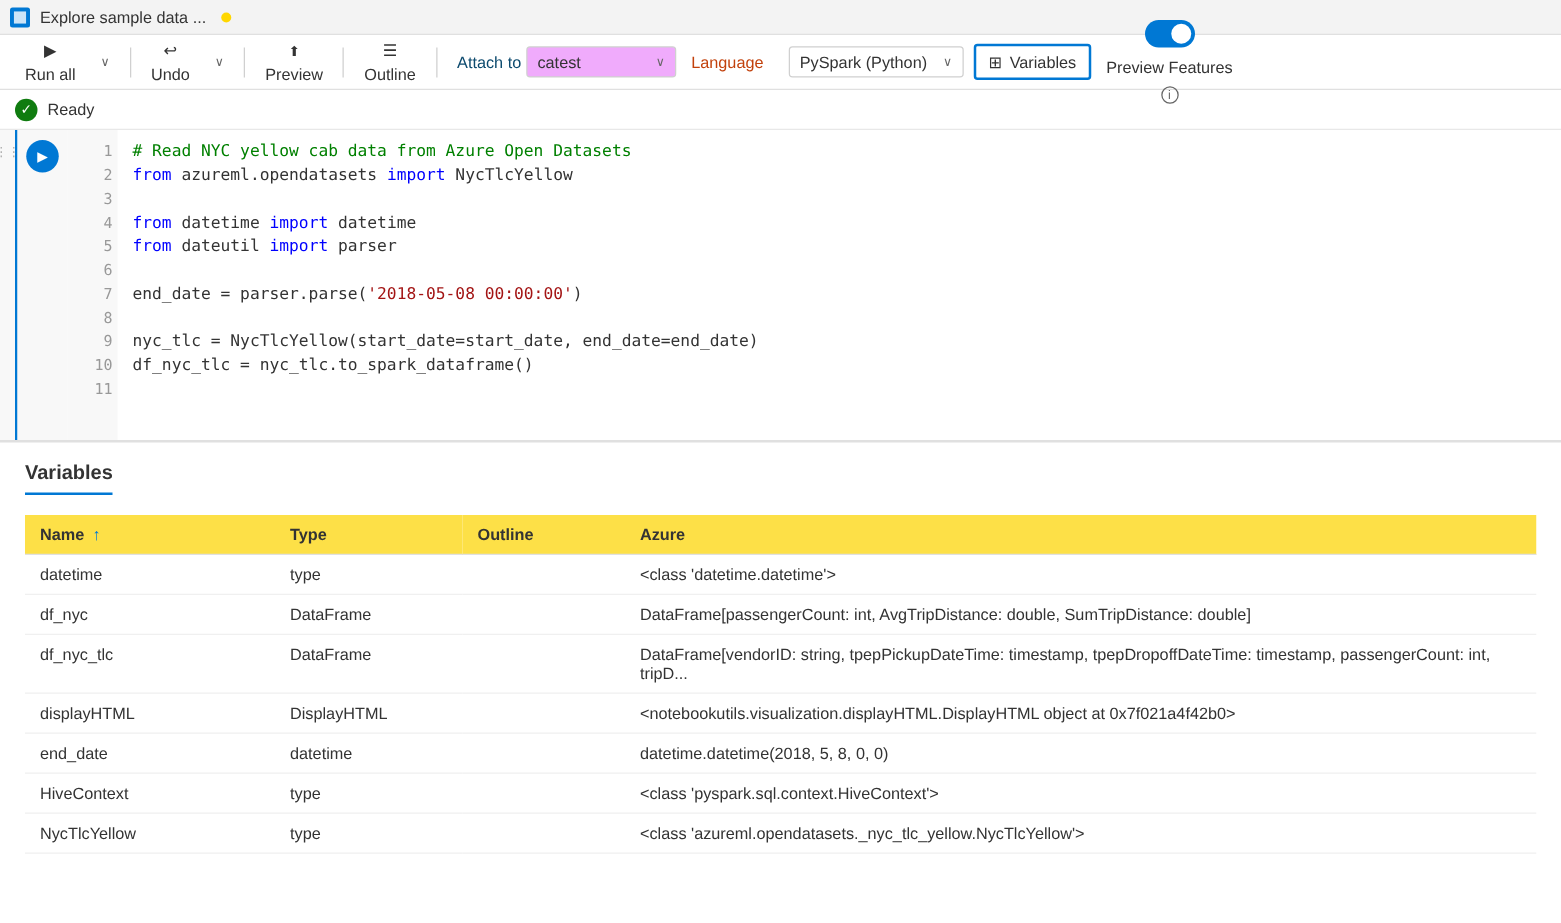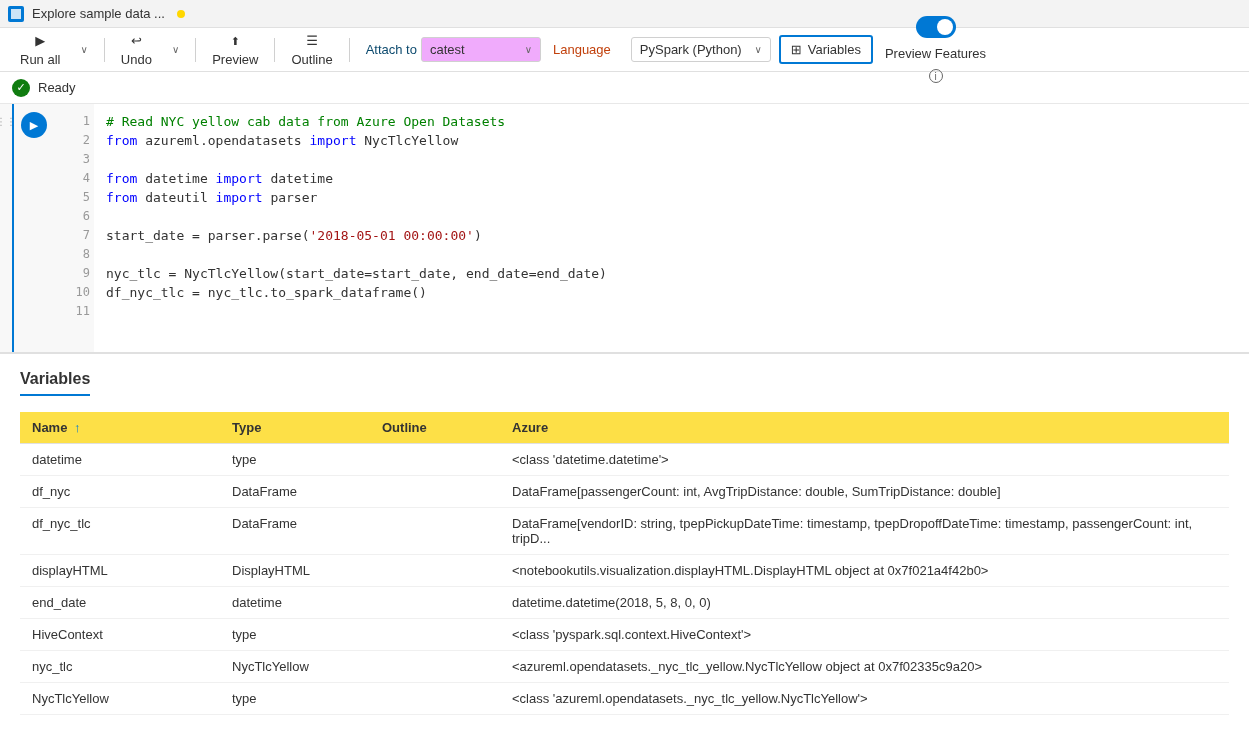--- a/index.html
+++ b/index.html
@@ -236,21 +236,21 @@
         <div>10</div>
         <div>11</div>
       </div>
     <div class="code-content" id="code-content">
         <div class="code-line"><span class="c-comment"># Read NYC yellow cab data from Azure Open Datasets</span></div>
         <div class="code-line"><span class="c-from">from</span><span class="c-default"> azureml.opendatasets </span><span class="c-import">import</span><span class="c-default"> NycTlcYellow</span></div>
         <div class="code-line">&nbsp;</div>
         <div class="code-line"><span class="c-from">from</span><span class="c-default"> datetime </span><span class="c-import">import</span><span class="c-default"> datetime</span></div>
         <div class="code-line"><span class="c-from">from</span><span class="c-default"> dateutil </span><span class="c-import">import</span><span class="c-default"> parser</span></div>
         <div class="code-line">&nbsp;</div>
-        <div class="code-line"><span class="c-default">start_date = parser.parse(</span><span class="c-string">'2018-05-01 00:00:00'</span><span class="c-default">)</span></div>
+        <div class="code-line"><span class="c-default">end_date = parser.parse(</span><span class="c-string">'2018-05-08 00:00:00'</span><span class="c-default">)</span></div>
         <div class="code-line">&nbsp;</div>
         <div class="code-line"><span class="c-default">nyc_tlc = NycTlcYellow(start_date=start_date, end_date=end_date)</span></div>
         <div class="code-line"><span class="c-default">df_nyc_tlc = nyc_tlc.to_spark_dataframe()</span></div>
       </div>
   </div>
 
   <div class="variables-panel">
     <div class="variables-title">Variables</div>
     <table class="vars-table">
       <thead>
@@ -301,26 +301,20 @@
             <td></td>
             <td>datetime.datetime(2018, 5, 8, 0, 0)</td>
           </tr>
           <tr>
             <td>HiveContext</td>
             <td>type</td>
             <td></td>
             <td>&lt;class 'pyspark.sql.context.HiveContext'&gt;</td>
           </tr>
           <tr>
-            <td>nyc_tlc</td>
-            <td>NycTlcYellow</td>
-            <td></td>
-            <td>&lt;azureml.opendatasets._nyc_tlc_yellow.NycTlcYellow object at 0x7f02335c9a20&gt;</td>
-          </tr>
-          <tr>
             <td>NycTlcYellow</td>
             <td>type</td>
             <td></td>
             <td>&lt;class 'azureml.opendatasets._nyc_tlc_yellow.NycTlcYellow'&gt;</td>
           </tr>
         </tbody>
     </table>
   </div>
 </div>
 

